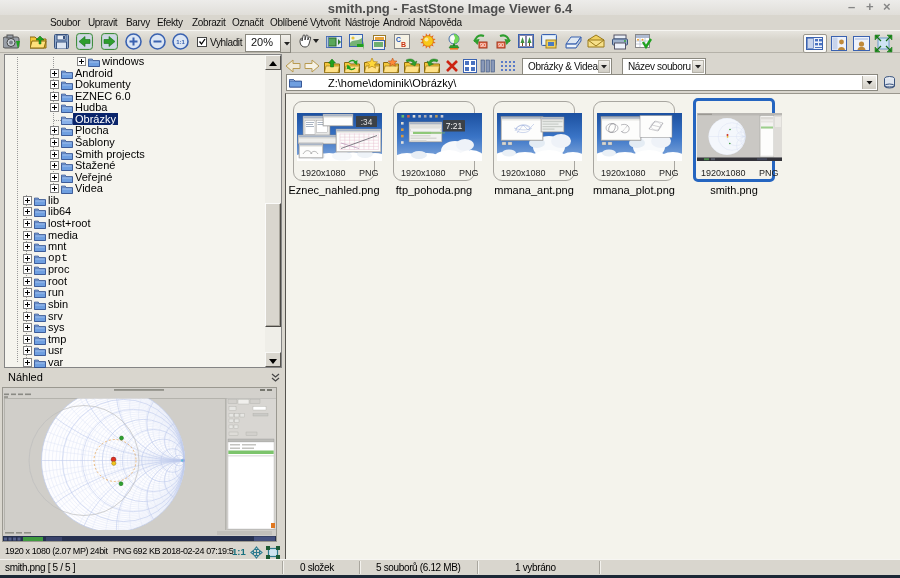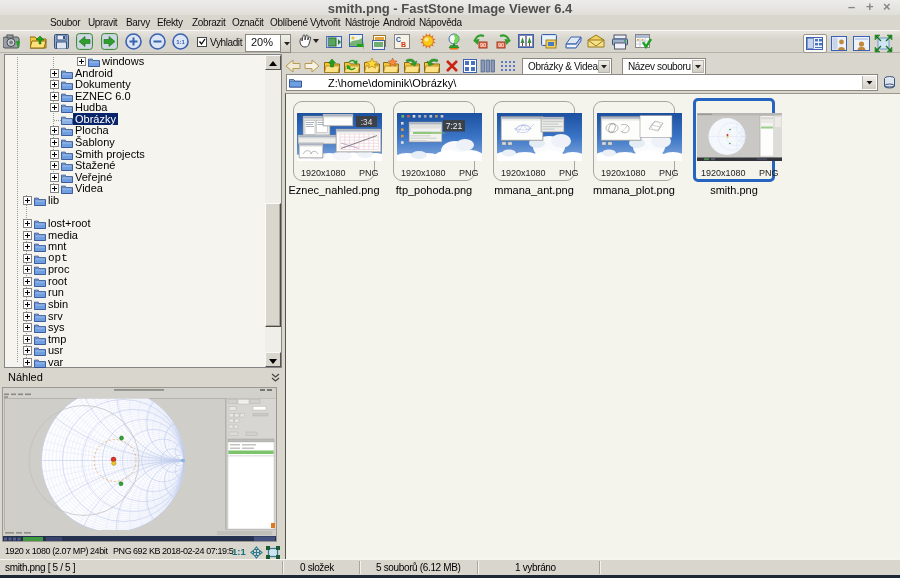--- a/index.html
+++ b/index.html
@@ -424,20 +424,34 @@
           <b></b>
         </span>
         <span style="position:absolute;left:29px;top:0px;">
           <svg width="12" height="10" viewBox="0 0 14 11" preserveAspectRatio="none" style="position:absolute;top:1px;">
             <path d="M0.5 2.5 L5 2.5 L6.5 4 L13.5 4 L13.5 10.5 L0.5 10.5 Z" fill="#6f9fe0" stroke="#2a4a8a"></path>
             <path d="M0.5 2.5 L5 2.5 L6.5 4 L0.5 4 Z" fill="#a8c4ee" stroke="#2a4a8a" stroke-width="0.6"></path>
             <rect x="1.5" y="5" width="11" height="1" fill="#a8c4ee"></rect>
           </svg>
         </span>
         <span style="position:absolute;left:43px;top:-1px;">lib</span>
+      </div>
+<div class="trow" style="left:0;top:151px;width:276px;">
+        <span class="pbox" style="left:18px;">
+          <i></i>
+          <b></b>
+        </span>
+        <span style="position:absolute;left:29px;top:0px;">
+          <svg width="12" height="10" viewBox="0 0 14 11" preserveAspectRatio="none" style="position:absolute;top:1px;">
+            <path d="M0.5 2.5 L5 2.5 L6.5 4 L13.5 4 L13.5 10.5 L0.5 10.5 Z" fill="#6f9fe0" stroke="#2a4a8a"></path>
+            <path d="M0.5 2.5 L5 2.5 L6.5 4 L0.5 4 Z" fill="#a8c4ee" stroke="#2a4a8a" stroke-width="0.6"></path>
+            <rect x="1.5" y="5" width="11" height="1" fill="#a8c4ee"></rect>
+          </svg>
+        </span>
+        <span style="position:absolute;left:43px;top:-1px;">lib64</span>
       </div>
 <div class="trow" style="left:0;top:163px;width:276px;">
         <span class="pbox" style="left:18px;">
           <i></i>
           <b></b>
         </span>
         <span style="position:absolute;left:29px;top:0px;">
           <svg width="12" height="10" viewBox="0 0 14 11" preserveAspectRatio="none" style="position:absolute;top:1px;">
             <path d="M0.5 2.5 L5 2.5 L6.5 4 L13.5 4 L13.5 10.5 L0.5 10.5 Z" fill="#6f9fe0" stroke="#2a4a8a"></path>
             <path d="M0.5 2.5 L5 2.5 L6.5 4 L0.5 4 Z" fill="#a8c4ee" stroke="#2a4a8a" stroke-width="0.6"></path>

